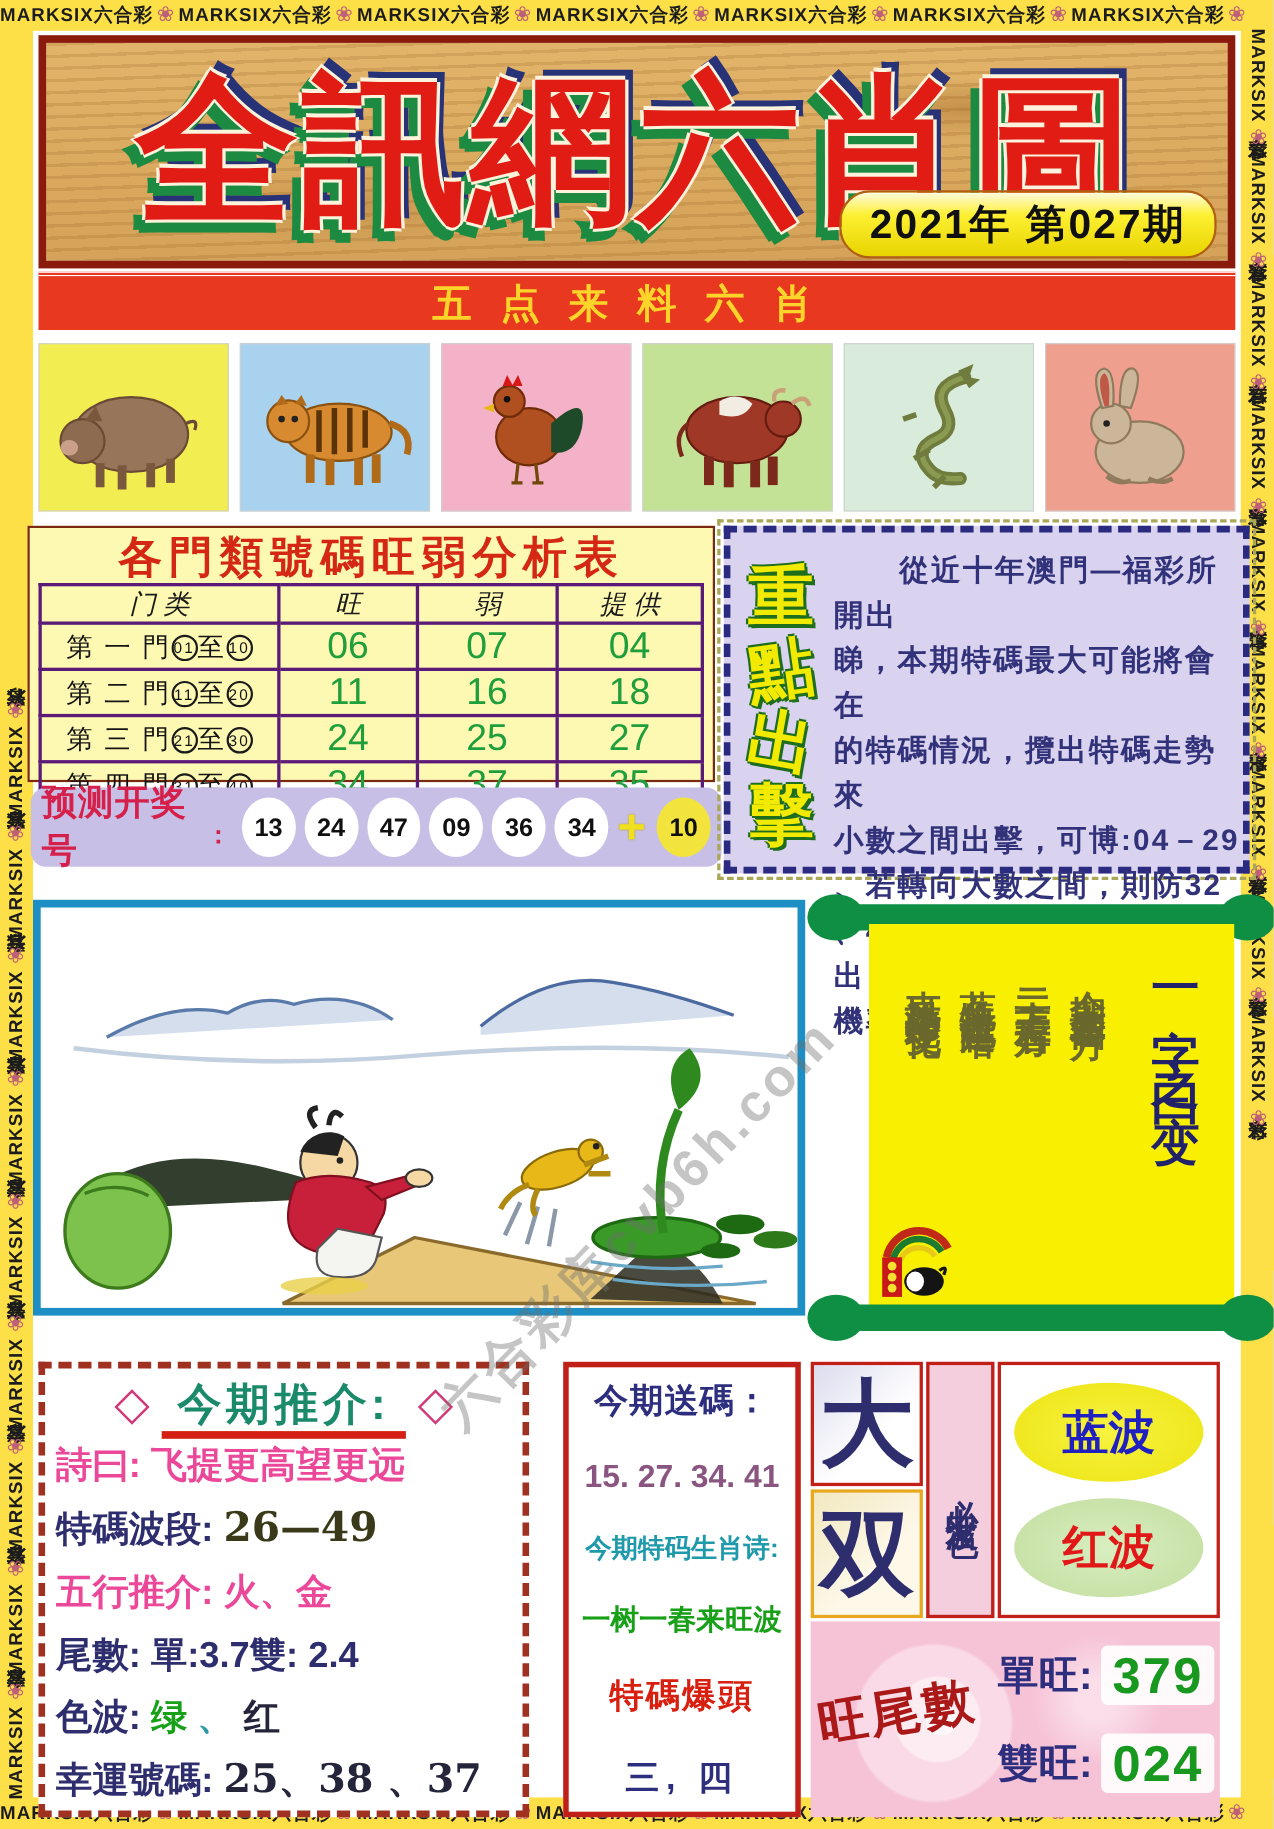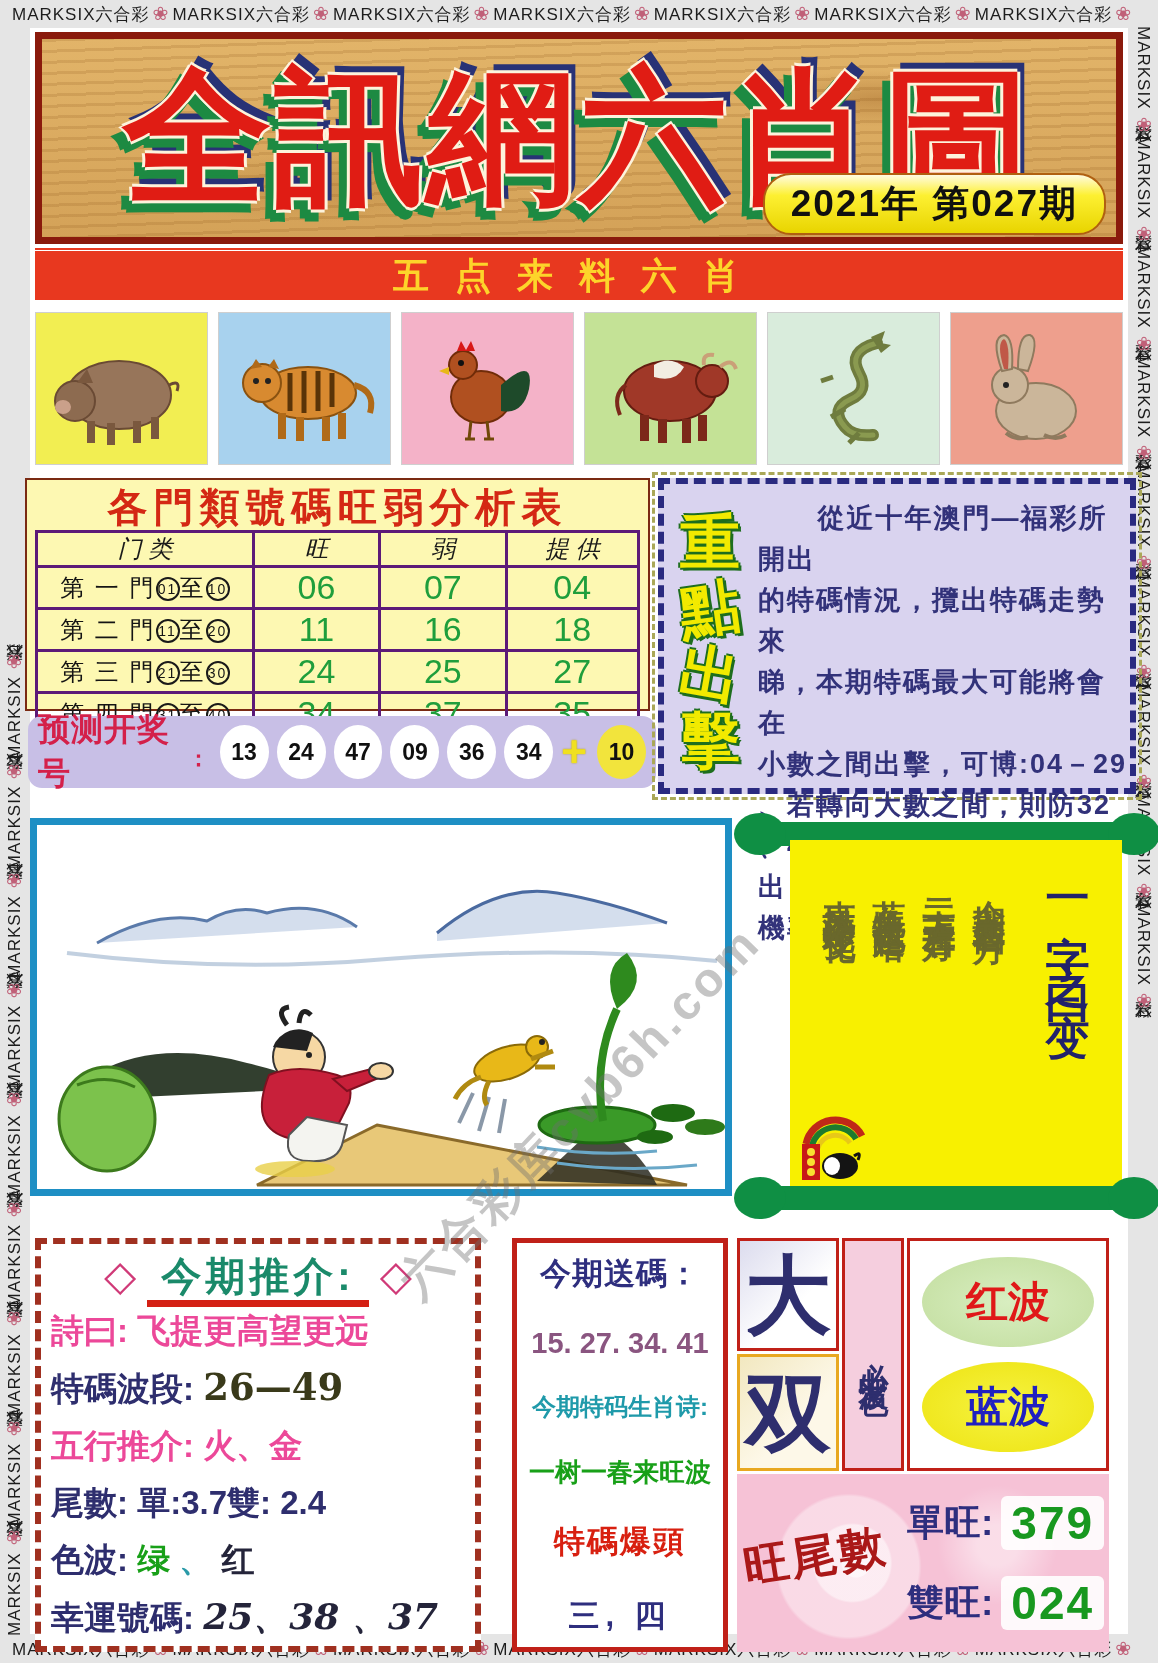--- a/index.html
+++ b/index.html
@@ -1,21 +1,21 @@
 <!DOCTYPE html>
 <html><head>
 <meta charset="utf-8">
 <style>
   * { margin:0; padding:0; box-sizing:border-box; }
   body { background:#888; font-family:"Liberation Sans","DejaVu Sans",sans-serif; }
   #page { position:relative; width:1158px; height:1663px; background:#fff; overflow:hidden; margin:0 auto; }
 
   
-  .strip { position:absolute; color:#1c1c1c; font-size:17px; font-weight:normal; letter-spacing:1px;
-           white-space:nowrap; overflow:hidden; background:#e5e5e5;padding-left:12px; }
+  .strip { position:absolute; color:#1c1c1c; font-size:17px; font-weight:bold; letter-spacing:1px;
+           white-space:nowrap; overflow:hidden; background:#fde047; }
   .strip .bf { color:#c06078; font-size:19px; padding:0 3px; }
   .strip-top { left:0; top:0; width:1158px; height:28px; line-height:28px; }
   .strip-bottom { left:0; top:1634px; width:1158px; height:29px; line-height:29px; }
   .strip-left, .strip-right { top:26px; height:1610px; width:30px; writing-mode:vertical-rl; line-height:30px; }
   .strip-left { left:0; transform:rotate(180deg); }
   .strip-right { left:1128px; }
 
   
   .header { position:absolute; left:35px; top:32px; width:1088px; height:212px;
     border:7px solid #8a1a0c;
@@ -99,21 +99,21 @@
   
   .recommend { position:absolute; left:35px; top:1238px; width:446px; height:414px;
     background:#fff; border:6px dashed #a03020; padding:6px 10px; }
   .r-titlerow { text-align:center; font-size:40px; font-weight:bold; line-height:52px; }
   .r-diamond { color:#d03a78; font-size:42px; }
   .r-title { color:#1a8a6a; letter-spacing:4px; border-bottom:7px solid #d42014; padding:0 14px 2px; }
   .r-line { font-size:33px; font-weight:bold; line-height:57px; white-space:nowrap; }
   .c-magenta { color:#ec4899; } .c-navy { color:#2e2e6e; } .c-green { color:#18a018; }
   .c-teal { color:#2a9aa8; } .c-dark { color:#24243a; }
   .serifnum { font-family:"DejaVu Serif","Liberation Serif",serif; font-weight:bold; font-size:37px; color:#3a3a1a; }
-  .serifit { font-family:"DejaVu Serif","Liberation Serif",serif; font-style:italic; font-weight:bold; font-size:36px; color:#24243a; }
+  .serifit { font-family:"DejaVu Serif","Liberation Serif",serif; font-weight:bold; font-size:36px; color:#24243a; }
 
   
   .songma { position:absolute; left:512px; top:1238px; width:216px; height:414px;
     background:#fff; border:5px solid #c02018; display:flex; flex-direction:column;
     align-items:center; justify-content:space-between; padding:10px 4px; text-align:center; }
   .sm-title { color:#2e2e7e; font-size:31px; font-weight:bold; letter-spacing:1px; }
   .sm-nums { color:#8a5580; font-size:29px; font-weight:bold; }
   .sm-poemlab { color:#1f9aaa; font-size:24px; font-weight:bold; }
   .sm-poem { color:#18a018; font-size:26px; font-weight:bold; }
   .sm-burstlab { color:#d82010; font-size:31px; font-weight:bold; letter-spacing:2px; }
@@ -302,22 +302,22 @@
 
   <div class="keypoint">
     <div class="kp-title">
       <div>重</div>
       <div>點</div>
       <div>出</div>
       <div>擊</div>
     </div>
     <div class="kp-body">
       <div>從近十年澳門—福彩所開出</div>
+      <div>睇，本期特碼最大可能將會在</div>
       <div>的特碼情況，攬出特碼走勢來</div>
-      <div>睇，本期特碼最大可能將會在</div>
       <div>小數之間出擊，可博:04－29</div>
       <div>、若轉向大數之間，則防32</div>
       <div>、40，其中特別號以開雙攬出</div>
       <div>機率較大。</div>
     </div>
   </div>
 
   <div class="painting">
     <svg width="688" height="364" viewBox="0 0 688 364">
       <path d="M60 118 q60 -34 110 -22 q30 -18 60 -8 q50 -14 90 14 l-260 16 z" fill="#c9d6e8" opacity="0.8"></path>
@@ -435,22 +435,22 @@
   <div class="cell-big">
     <span class="bigchar">大</span>
   </div>
   <div class="cell-dbl">
     <span class="bigchar">双</span>
   </div>
   <div class="musthit">
     <div>必中波色</div>
   </div>
   <div class="waves">
+    <div class="wave wave-blue">蓝波</div>
     <div class="wave wave-red">红波</div>
-    <div class="wave wave-blue">蓝波</div>
   </div>
   <div class="tailpanel">
     <div class="tp-label">旺尾數</div>
     <div class="tp-row tp-odd">
       <span class="lab">單旺:</span>
       <span class="val">379</span>
     </div>
     <div class="tp-row tp-even">
       <span class="lab">雙旺:</span>
       <span class="val">024</span>

